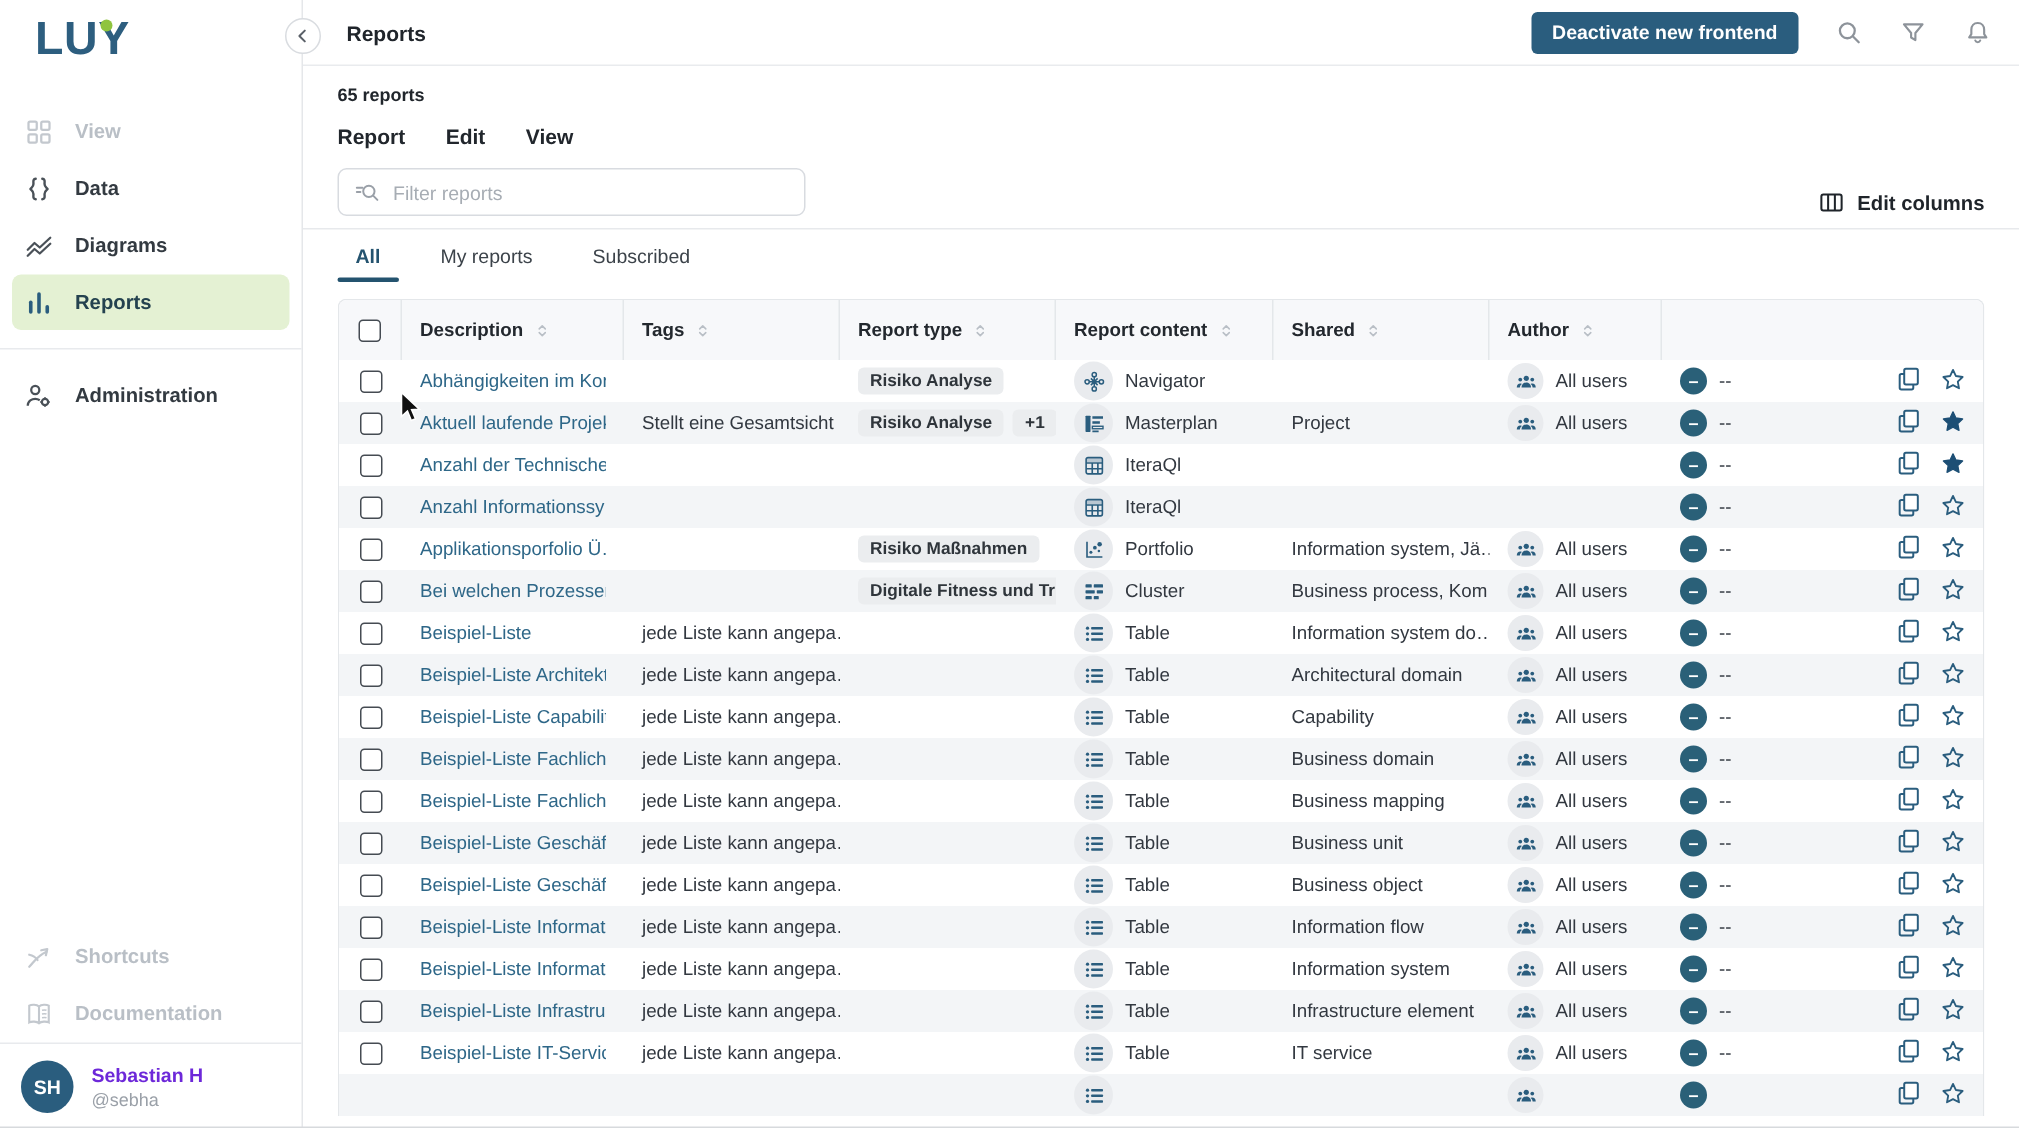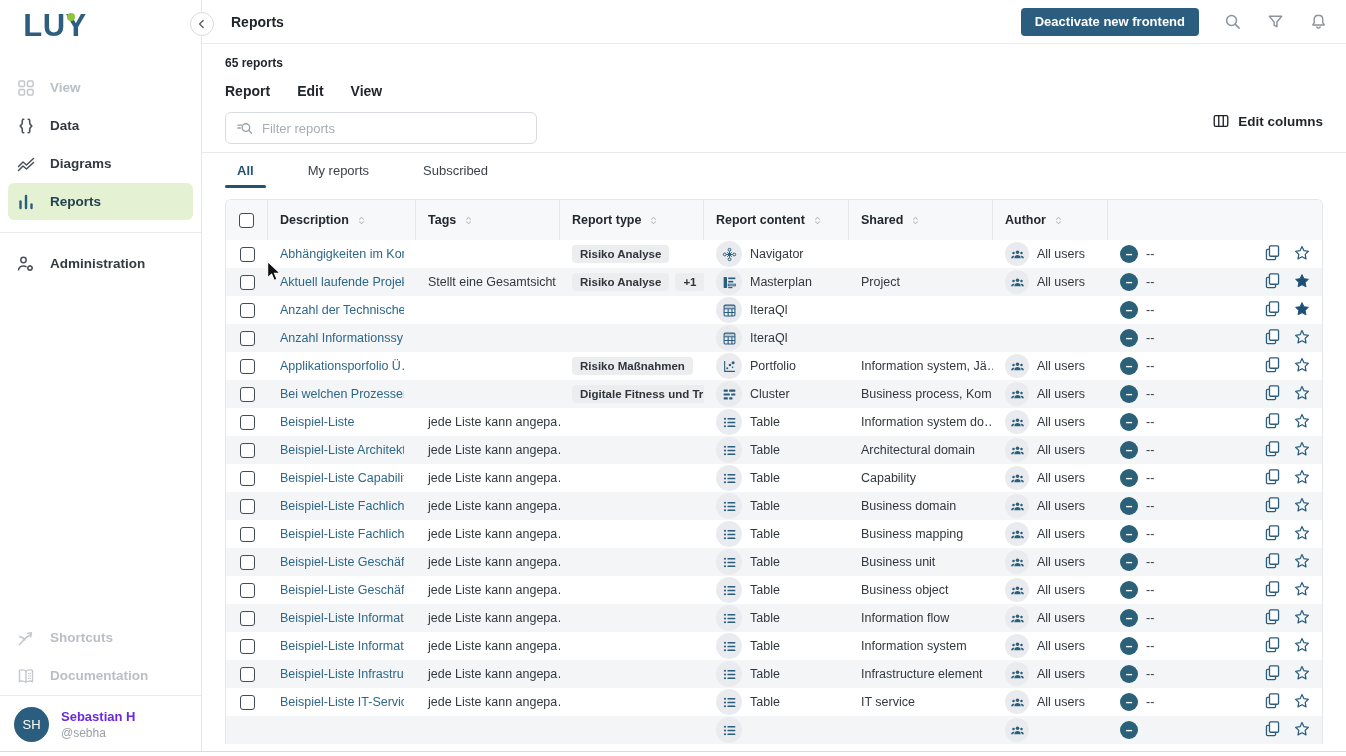--- a/index.html
+++ b/index.html
@@ -28,21 +28,21 @@
   }
   .nav-item .icn{width:22px;color:#4a5158;}
   .nav-item.disabled{color:#b9bfc6;}
   .nav-item.disabled .icn{color:#c3c8ce;}
   .nav-item.active{background:#e4f1d3;color:#24424f;}
   .nav-item.active .icn{color:#2a5d7e;}
   .side-divider{border-top:1px solid #e8eaed;margin:12px 0;}
   .sidebar .spacer{flex:1;}
   .user-block{border-top:1px solid #e8eaed;padding:11px 14px 14px;display:flex;gap:12px;align-items:center;}
   .avatar{width:35px;height:35px;border-radius:50%;background:#2a5d7e;color:#fff;
-    display:flex;align-items:center;justify-content:center;font-size:13px;font-weight:400;}
+    display:flex;align-items:center;justify-content:center;font-size:13px;font-weight:700;}
   .user-name{font-size:13px;font-weight:700;color:#6d28d9;}
   .user-handle{font-size:12px;color:#9aa0a8;margin-top:2px;}
 
   
   .main{position:absolute;left:202px;top:0;width:1144px;height:756px;}
   .topbar{height:44px;border-bottom:1px solid #e9ebee;display:flex;align-items:center;
     padding:0 18px 0 29px;box-sizing:border-box;justify-content:space-between;}
   .breadcrumb{font-size:14px;font-weight:700;color:#20252b;}
   .topbar-right{display:flex;align-items:center;gap:24px;}
   .deactivate-btn{background:#2a5d7e;color:#fff;border:none;border-radius:4px;height:28px;
@@ -52,31 +52,31 @@
   .collapse-btn{position:absolute;left:-12px;top:12px;width:24px;height:24px;border-radius:50%;
     background:#fff;border:1px solid #d9dce0;display:flex;align-items:center;justify-content:center;
     cursor:pointer;z-index:6;box-sizing:border-box;}
 
   .page-head{padding:6px 23px 0;}
   .page-title{font-size:27px;line-height:30px;font-weight:700;color:#181c20;margin:0;letter-spacing:-.3px;}
   .report-count{font-size:12px;font-weight:600;color:#21262c;margin-top:6px;height:15px;}
   .menu-row{display:flex;gap:27px;margin-top:12px;height:16px;}
   .menu-item{font-size:14px;font-weight:600;color:#21262c;cursor:pointer;}
 
-  .toolbar{display:flex;justify-content:space-between;align-items:flex-start;margin-top:13px;
+  .toolbar{display:flex;justify-content:space-between;align-items:flex-end;margin-top:13px;
     padding:0 23px;height:32px;}
   .search-box{width:312px;height:32px;border:1px solid #d8dbe0;border-radius:6px;display:flex;
     align-items:center;padding:0 10px;gap:7px;box-sizing:border-box;color:#9aa0a8;}
   .search-box input{border:none;outline:none;flex:1;font-size:13px;font-family:inherit;color:#2e343b;}
   .search-box input::placeholder{color:#a7adb4;}
   .edit-columns{display:flex;align-items:center;gap:8px;font-size:13.5px;font-weight:700;
     color:#1f242a;cursor:pointer;}
   .full-divider{border-top:1px solid #e7e9ec;margin-top:8px;}
 
-  .tabs{display:flex;gap:30px;padding:0 23px;height:35px;align-items:stretch;}
+  .tabs{display:flex;gap:16px;padding:0 23px;height:35px;align-items:stretch;}
   .tab{position:relative;display:flex;align-items:center;padding:0 12px;font-size:13px;
     font-weight:500;color:#3c434a;cursor:pointer;}
   .tab.active{color:#24536f;font-weight:700;}
   .tab.active::after{content:"";position:absolute;left:0;right:0;bottom:0;height:3px;
     background:#24536f;border-radius:2px;}
 
   
   .table{margin:11px 23px 0;width:1098px;box-sizing:border-box;border:1px solid #e4e7ea;
     border-bottom:none;border-radius:6px 6px 0 0;overflow:hidden;background:#fff;}
   .tgrid{display:grid;grid-template-columns:42px 148px 144px 144px 145px 144px 115px 144px 70px;}

